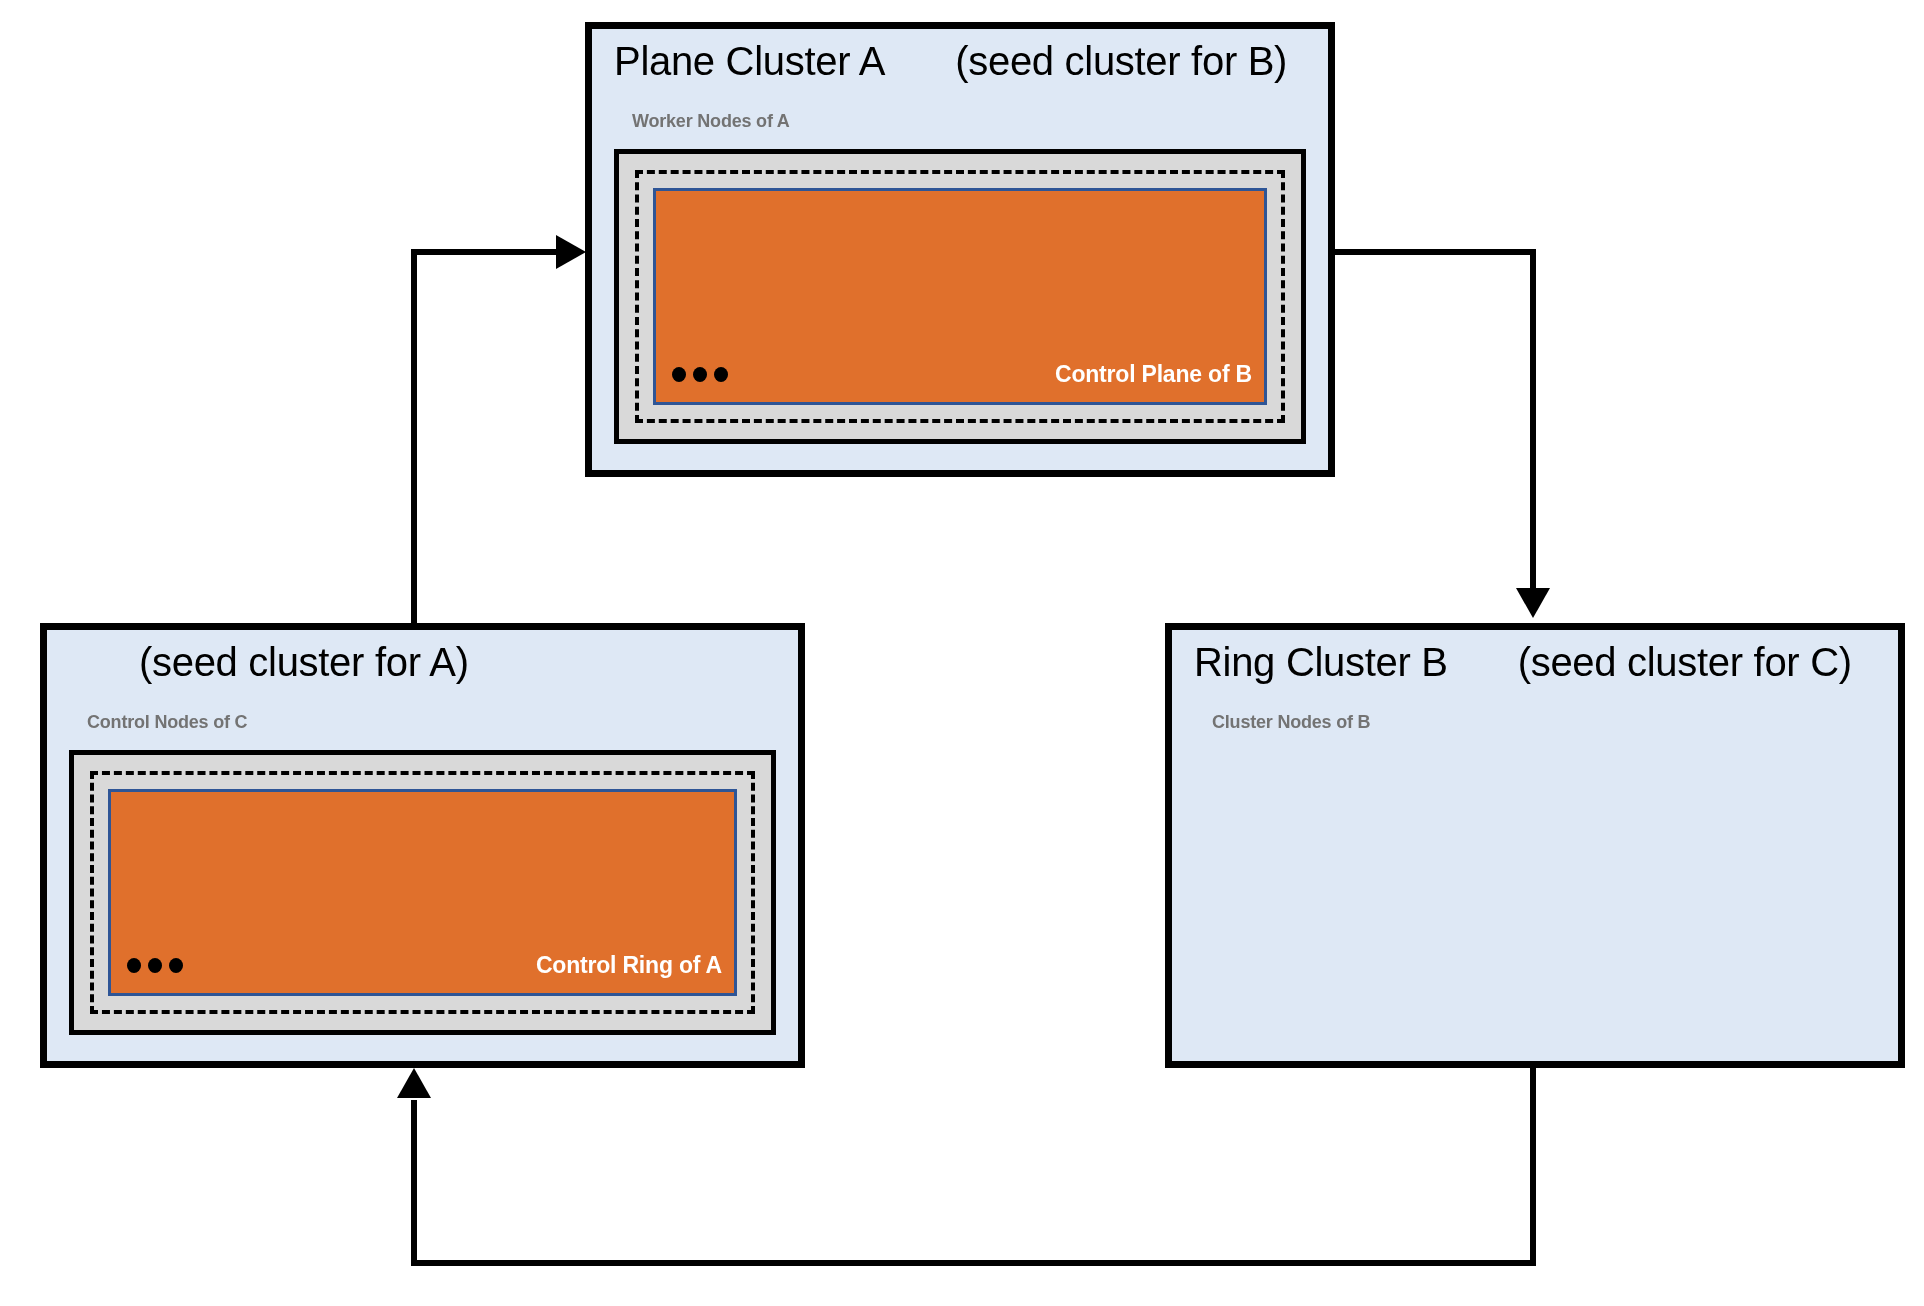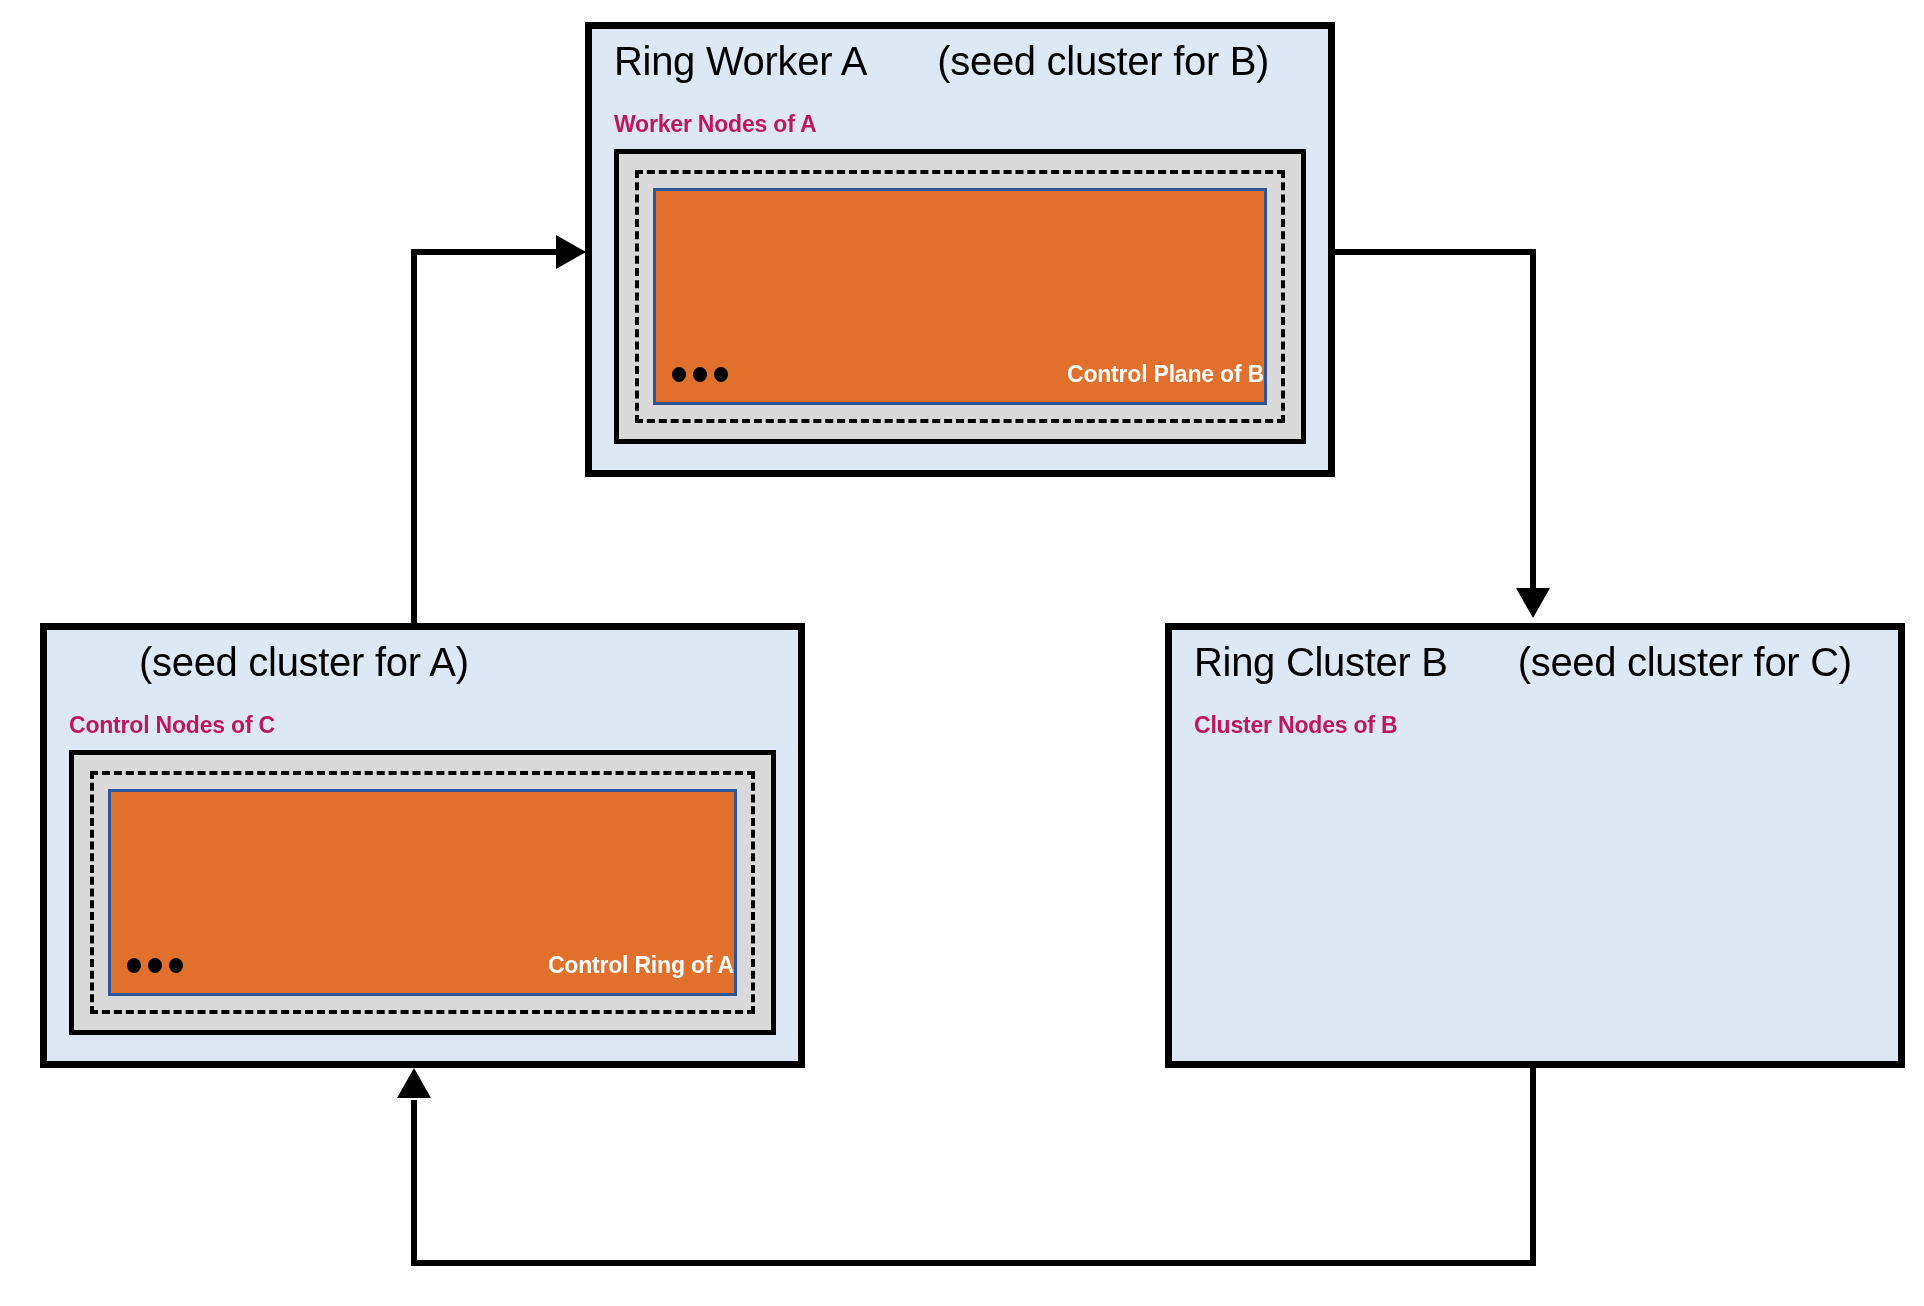--- a/index.html
+++ b/index.html
@@ -44,25 +44,25 @@
     font-weight: 400;
     color: #000000;
     letter-spacing: -0.3px;
   }
   .cluster-title .seed {
     margin-left: 70px;
   }
 
   .worker-label {
     position: absolute;
-    left: 22px;
+    left: 40px;
     top: 82px;
-    font-size: 23px;
+    font-size: 18px;
     font-weight: bold;
-    color: #be185d;
+    color: #737373;
     letter-spacing: -0.2px;
   }
 
   
   .worker-box {
     position: absolute;
     box-sizing: border-box;
     left: 22px;
     right: 22px;
     top: 120px;
@@ -88,21 +88,21 @@
     box-sizing: border-box;
     left: 14px;
     right: 14px;
     top: 14px;
     bottom: 14px;
     background: #e0702c;
     border: 3px solid #2e5596;
     display: flex;
     align-items: flex-end;
     justify-content: space-between;
-    padding: 0 0 14px 16px;
+    padding: 0 12px 14px 16px;
   }
   .dots {
     display: flex;
     align-items: center;
     gap: 7px;
     margin-bottom: 6px;
   }
   .dots span {
     display: block;
     width: 14px;
@@ -162,21 +162,21 @@
   <div class="conn conn-v" style="left:1530px; top:249px; height:342px;"></div>
   <div class="arrowhead arrow-down" style="left:1516px; top:588px;"></div>
 
   <div class="conn conn-v" style="left:1530px; top:1065px; height:201px;"></div>
   <div class="conn conn-h" style="left:411px; top:1260px; width:1125px;"></div>
   <div class="conn conn-v" style="left:411px; top:1100px; height:160px;"></div>
   <div class="arrowhead arrow-up" style="left:397px; top:1068px;"></div>
 
   <div class="cluster" id="cluster-a">
     <div class="cluster-title">
-      <span>Ring Worker A</span>
+      <span>Plane Cluster A</span>
       <span class="seed">(seed cluster for B)</span>
     </div>
     <div class="worker-label">Worker Nodes of A</div>
     <div class="worker-box">
       <div class="node-dashed">
         <div class="control-plane">
           <div class="dots">
             <span></span>
               <span></span>
               <span></span>

